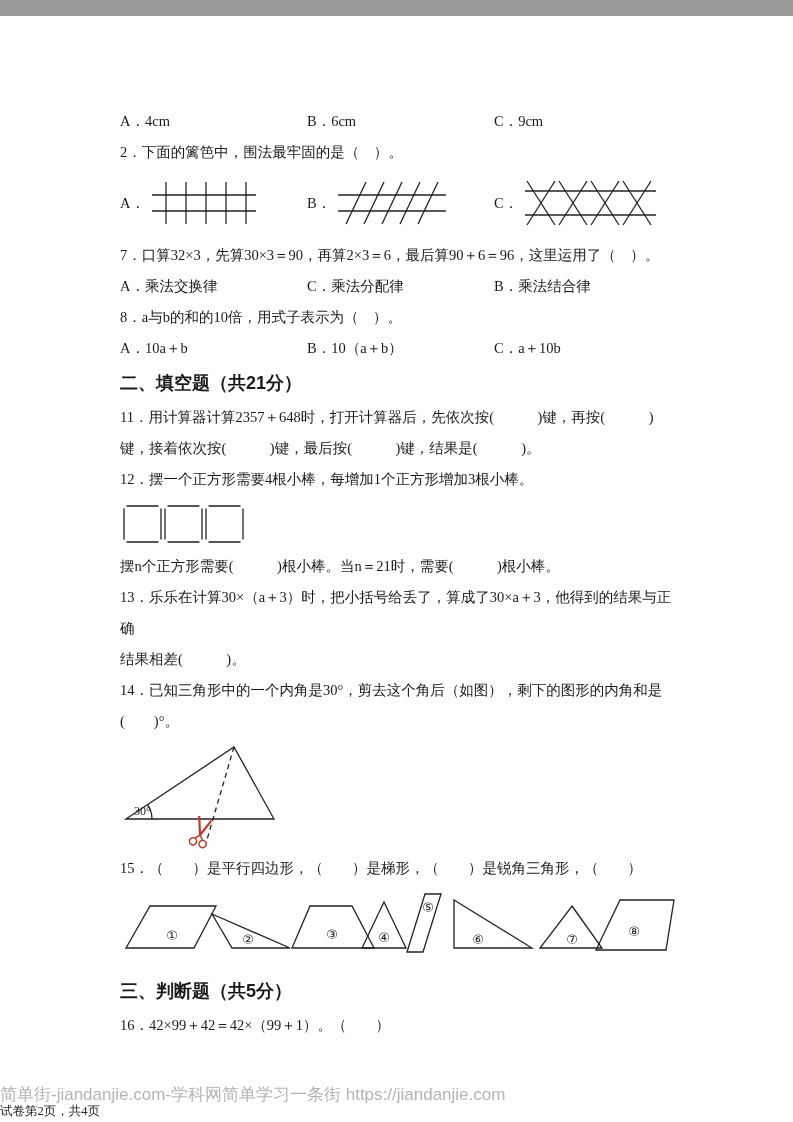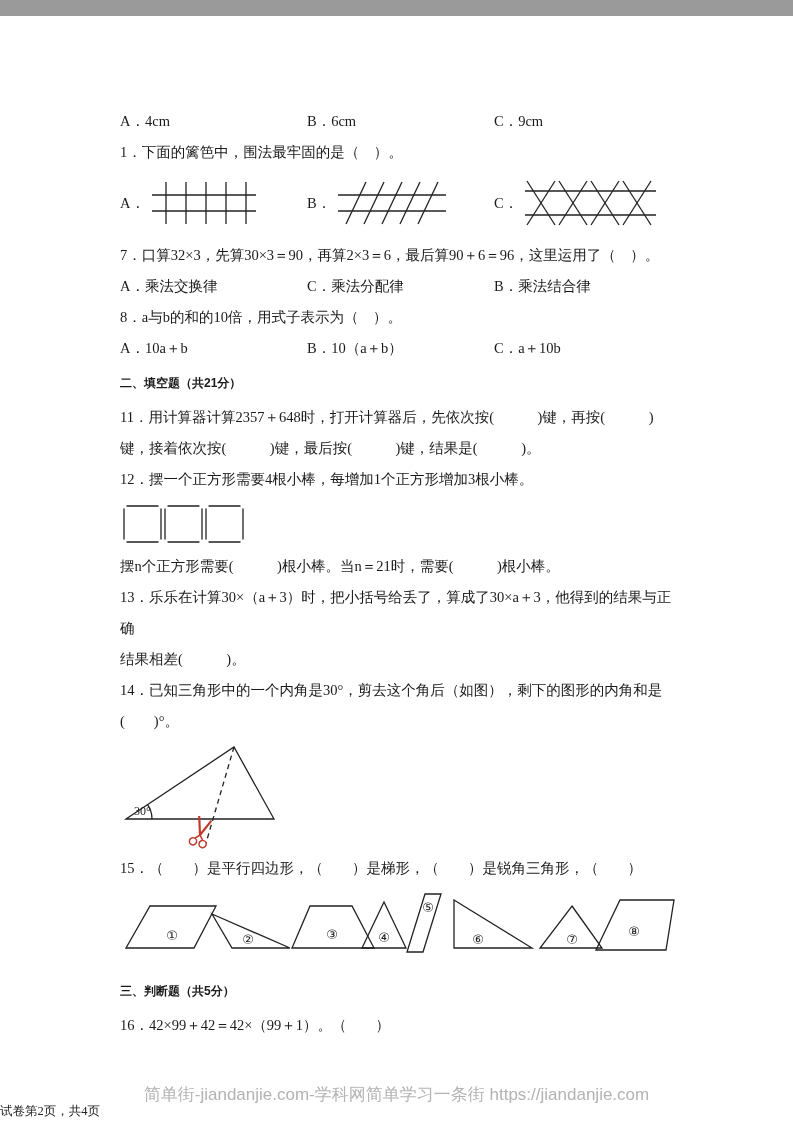--- a/index.html
+++ b/index.html
@@ -6,48 +6,48 @@
   html,body{margin:0;padding:0;background:#9a9a9a}
   .page{position:relative;width:793px;height:1122px;margin:16px auto;background:#ffffff;
         font-family:"Liberation Serif","DejaVu Serif",serif;color:#1a1a1a;font-size:14.5px;overflow:hidden}
   .content{position:absolute;left:120px;top:90px;width:562px}
   .line{line-height:31px;min-height:31px}
   .row3{display:flex;line-height:31px}
   .row3 .cell{flex:0 0 187px}
   .row3 .cell:last-child{flex:1 1 auto}
   .fence-row{align-items:center;margin:4px 0 6px;min-height:62px}
   .fence{display:flex;align-items:center;gap:5px}
-  .sec{font-family:"Liberation Sans","DejaVu Sans",sans-serif;font-weight:bold;font-size:12px;line-height:38px}
+  .sec{font-family:"Liberation Sans","DejaVu Sans",sans-serif;font-weight:bold;font-size:18px;line-height:38px}
   .sec3{margin-top:14px}
   svg.fig{display:block}
   .fig-squares{margin:8px 0 6px 2px}
   .fig-triangle{margin:2px 0 2px 2px}
   .fig-shapes{margin:8px 0 2px 0}
   svg line,svg polygon,svg path{stroke:#222;fill:none;stroke-width:1.3}
   .scissors line,.scissors circle{stroke:#c0392b;fill:none;stroke-width:1.5}
   .scissors .blade{stroke-width:2.2}
   svg text{fill:#1a1a1a;stroke:none;font-family:"DejaVu Sans",sans-serif;font-size:13px}
   text.angle-label{font-size:12px;font-family:"Liberation Serif",serif}
-  .watermark{position:absolute;left:0;right:0;bottom:32px;text-align:center;color:#b3b3b3;
+  .watermark{position:absolute;left:0;right:0;bottom:32px;color:#b3b3b3;
              font-size:17px;font-family:"Liberation Sans","DejaVu Sans",sans-serif}
   .pagenum{position:absolute;left:0;right:0;bottom:18px;text-align:left;color:#222;font-size:12.5px}
 </style>
 </head>
 <body>
 
 <div class="page">
   <div class="content">
 
     <div class="row3">
       <span class="cell">A．4cm</span>
       <span class="cell">B．6cm</span>
       <span class="cell">C．9cm</span>
     </div>
 
-    <div class="line">1．下面的篱笆中，围法最牢固的是（　）。</div>
+    <div class="line">2．下面的篱笆中，围法最牢固的是（　）。</div>
     <div class="row3 fence-row">
       <span class="cell fence">
         <span>A．</span>
         <svg width="108" height="48" viewBox="0 0 108 48">
           <line x1="2" y1="16" x2="106" y2="16"></line>
             <line x1="2" y1="32" x2="106" y2="32"></line>
           <line x1="16" y1="3" x2="16" y2="45"></line>
             <line x1="36" y1="3" x2="36" y2="45"></line>
           <line x1="56" y1="3" x2="56" y2="45"></line>
             <line x1="76" y1="3" x2="76" y2="45"></line>

